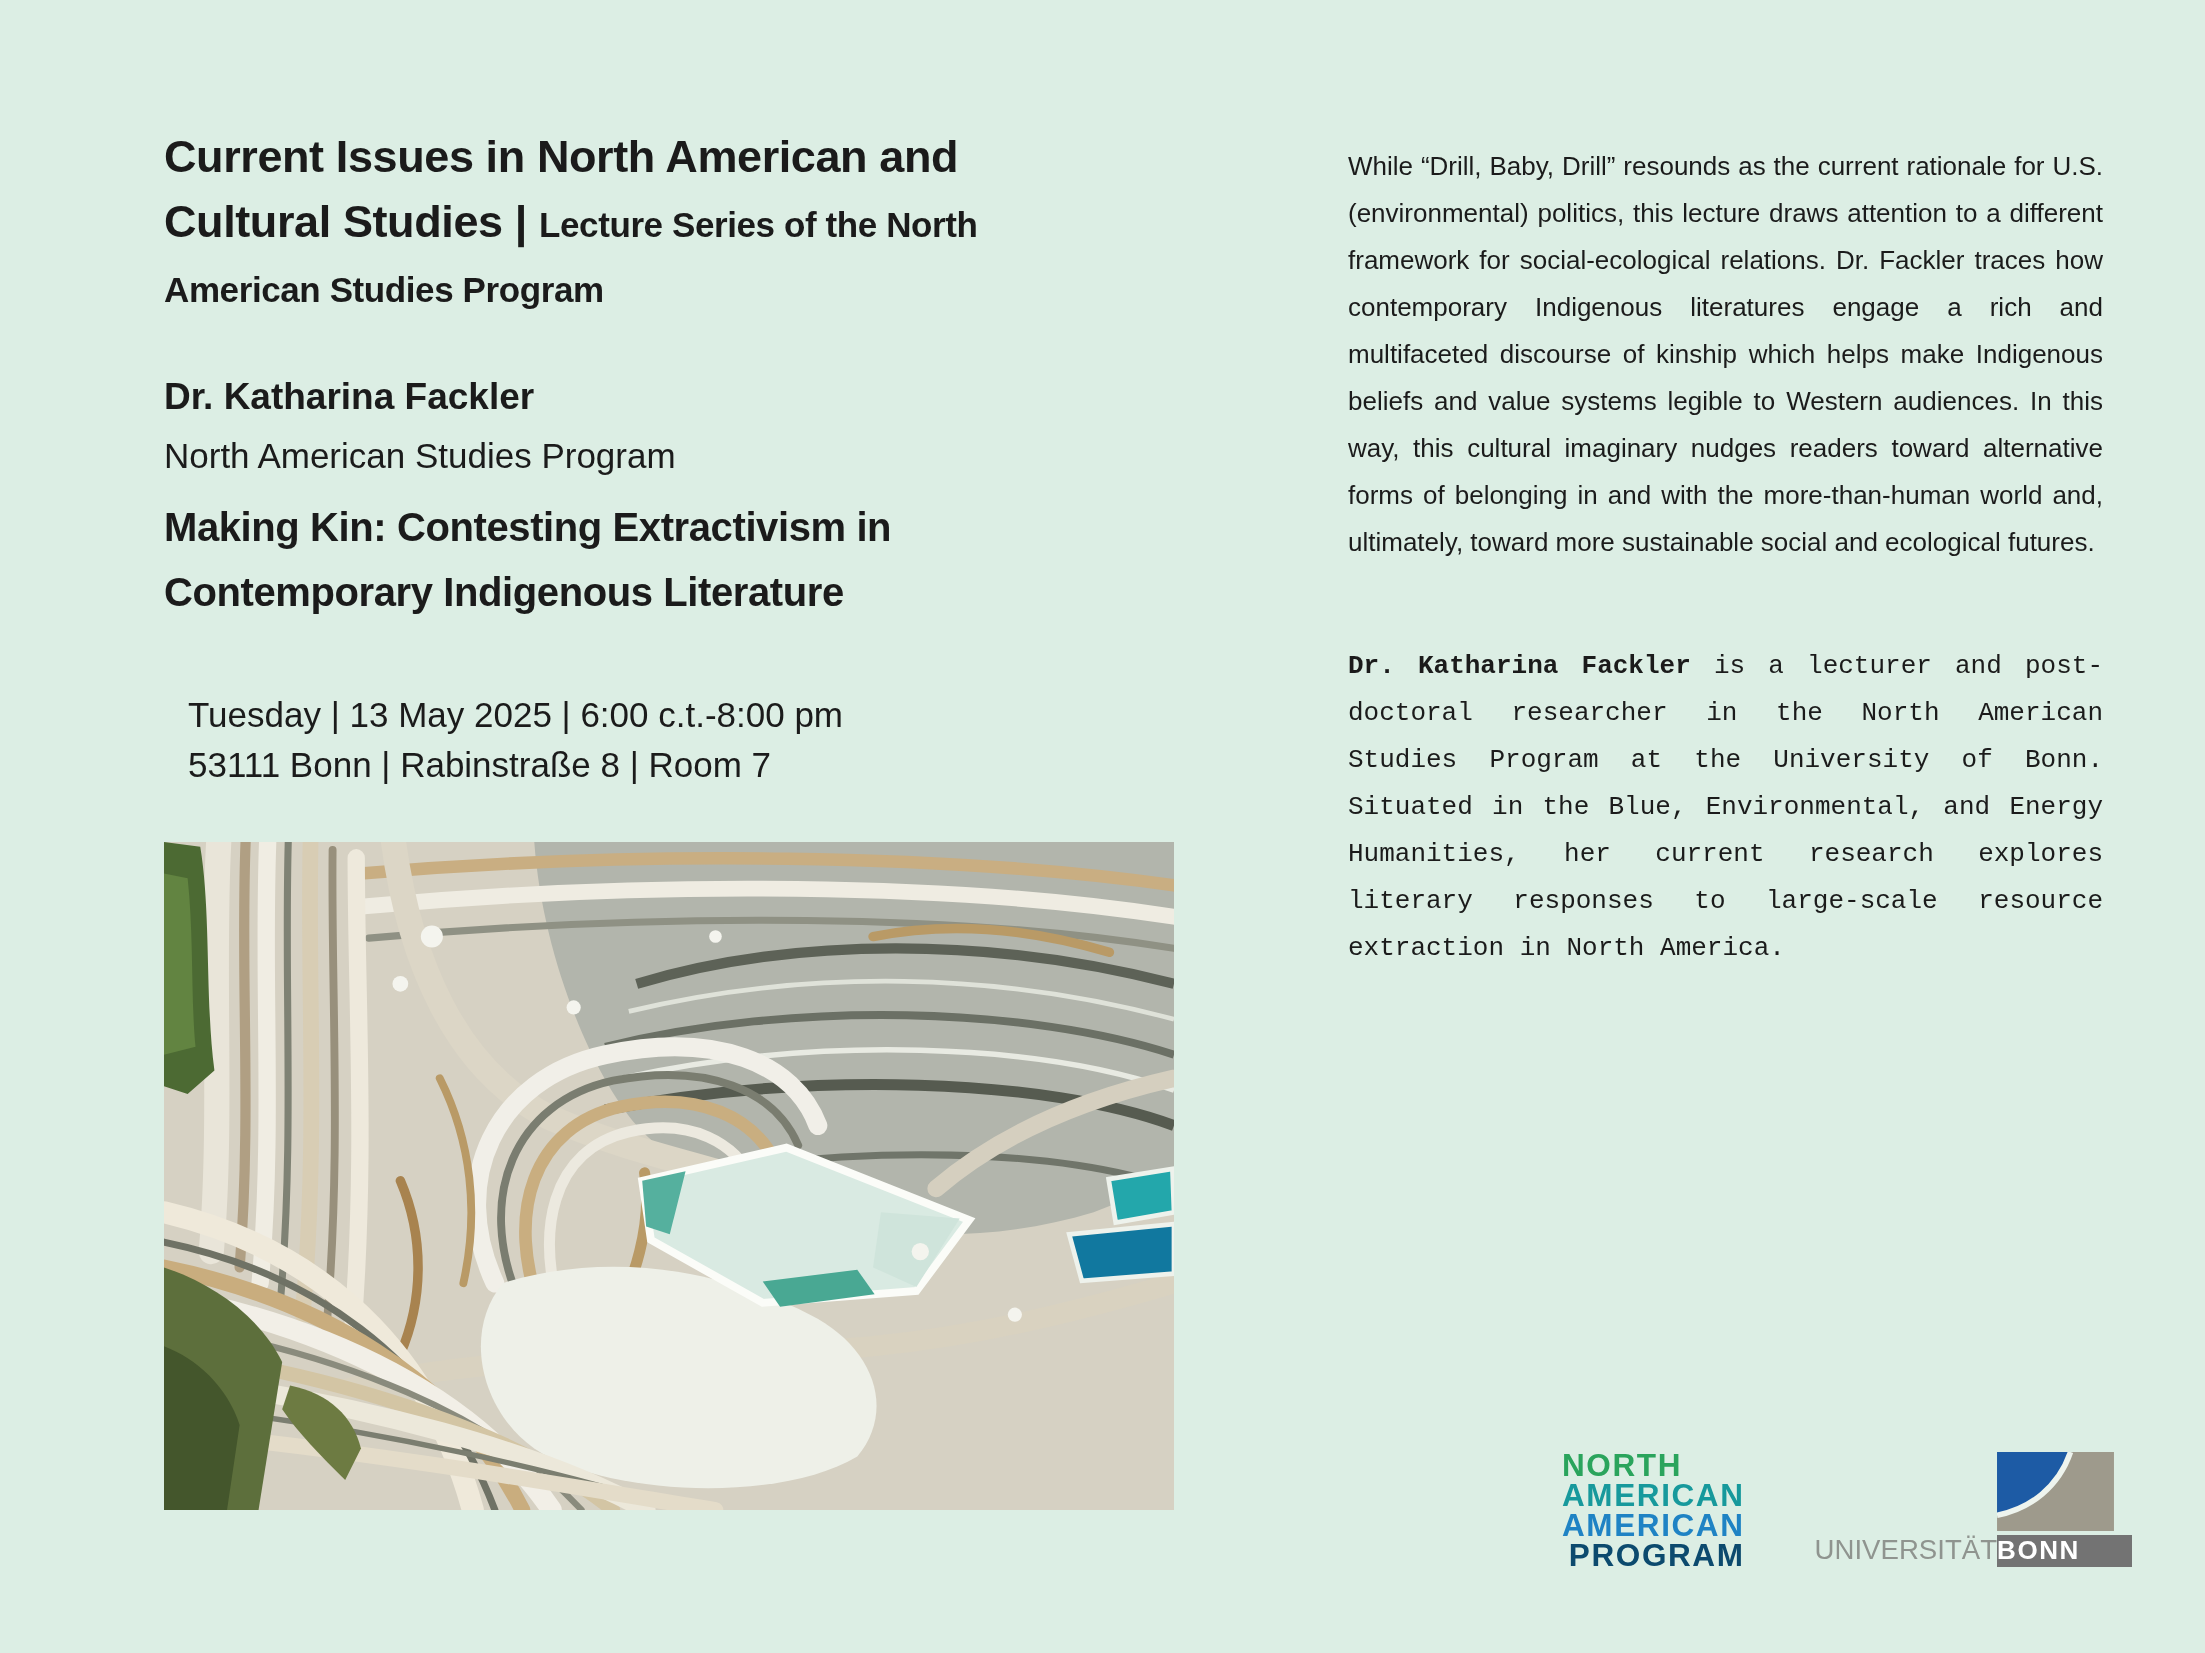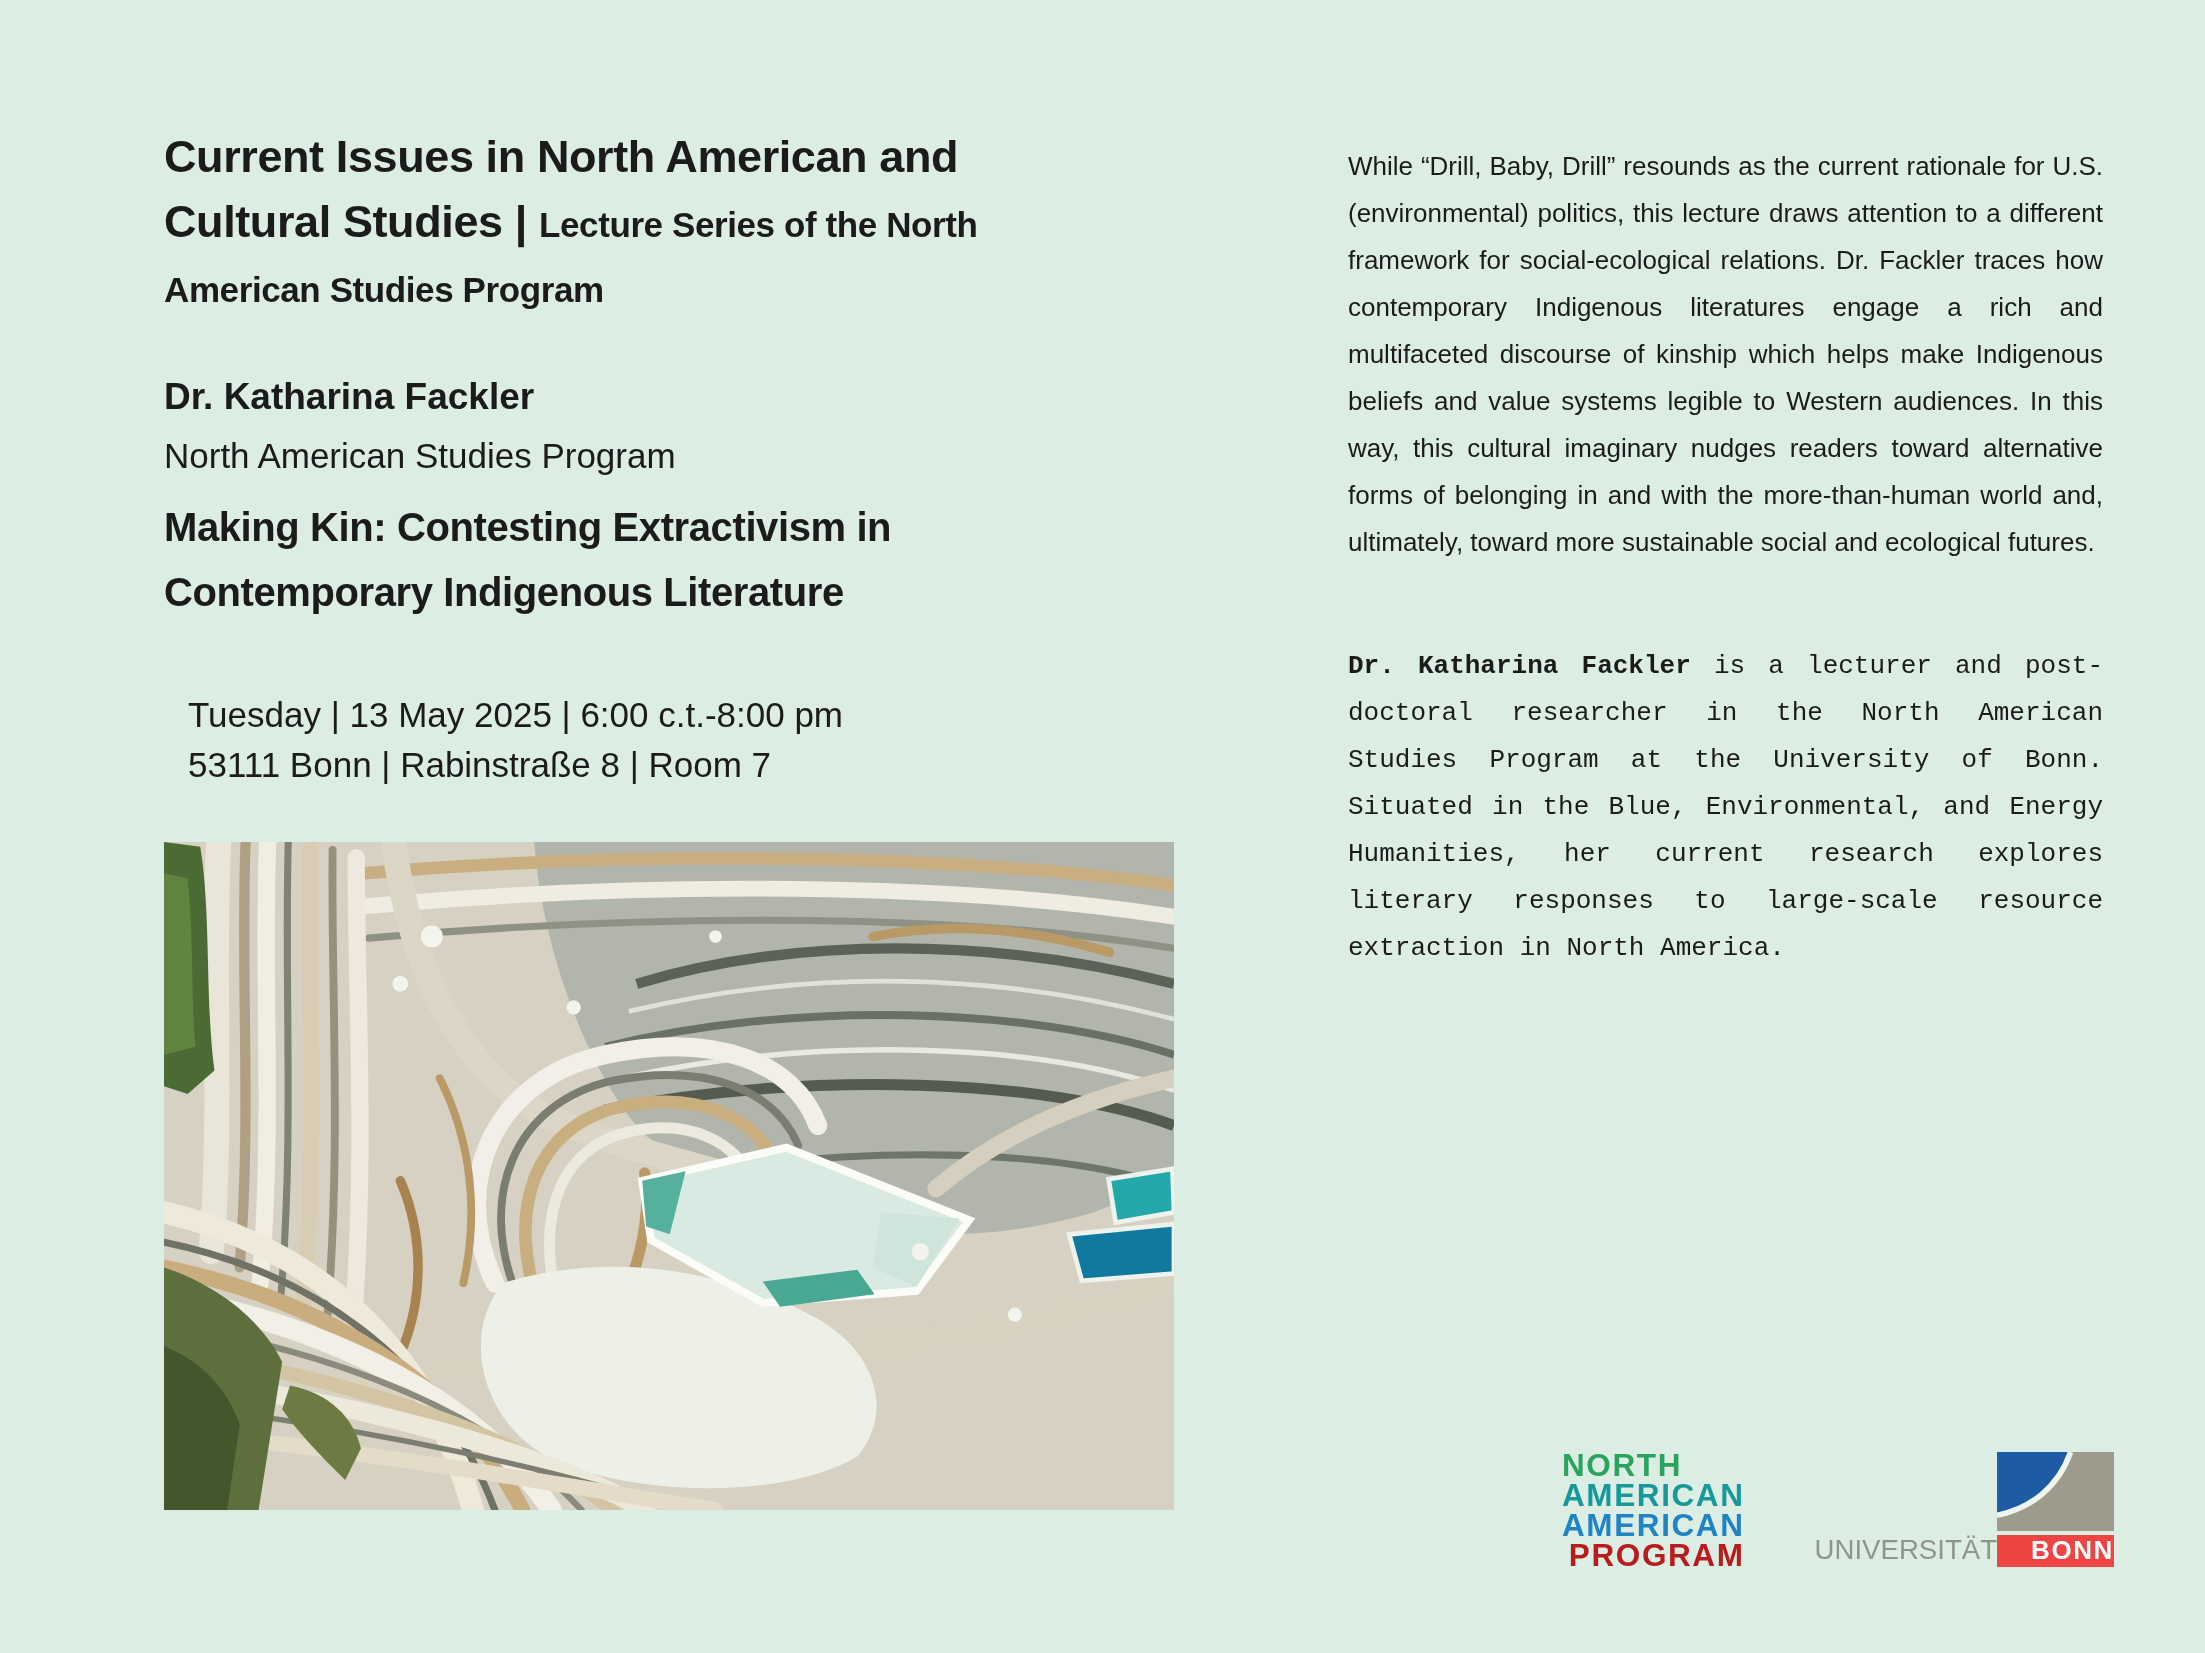--- a/index.html
+++ b/index.html
@@ -45,36 +45,36 @@
   .nasp-logo{
     left:1562px;top:1450px;
     display:inline-block;
     font-weight:bold;font-size:31.5px;line-height:30px;letter-spacing:1.6px;
     white-space:nowrap;
   }
   .nasp-logo div{display:block;}
   .nasp-l1{color:#2aa45c;text-align:left;}
   .nasp-l2{color:#17999c;text-align:left;}
   .nasp-l3{color:#1f83c4;text-align:right;}
-  .nasp-l4{color:#b91c1c;text-align:right;}
+  .nasp-l4{color:#0c4a6e;text-align:right;}
 
   
   .bonn-logo{
     right:91px;top:1452px;
     display:flex;flex-direction:row;align-items:flex-end;gap:0;
   }
   .bonn-wordmark{
     color:#8f948f;font-size:27.6px;line-height:31.5px;letter-spacing:0px;
     padding-bottom:1.6px;font-weight:400;
   }
   .bonn-emblem{display:flex;flex-direction:column;width:117px;}
   .bonn-emblem svg{display:block;}
   .bonn-bar{
-    margin-top:3.9px;height:32px;width:117px;background:#ef4444;
-    display:flex;align-items:center;justify-content:flex-end;
+    margin-top:3.9px;height:32px;width:135px;background:#737373;
+    display:flex;align-items:center;justify-content:flex-start;
   }
   .bonn-bar span{
     color:#ffffff;font-weight:bold;font-size:26px;letter-spacing:1.6px;
   }
 </style>
 </head>
 <body>
 
 <div class="abs series-title">
   <div>Current Issues in North American and</div>

